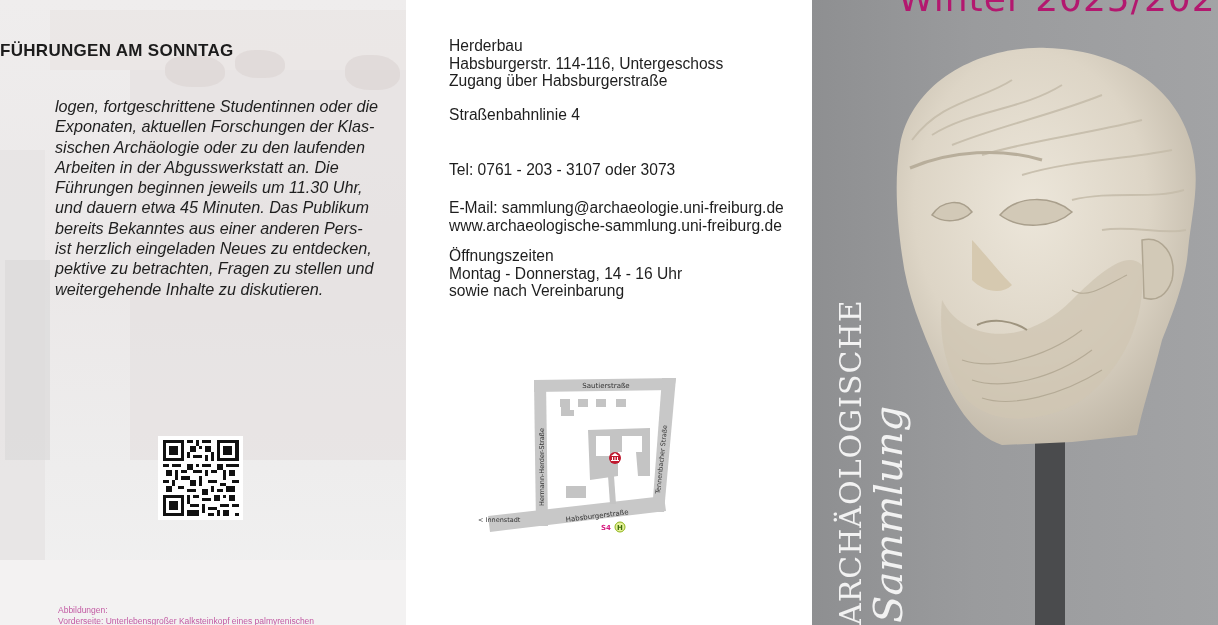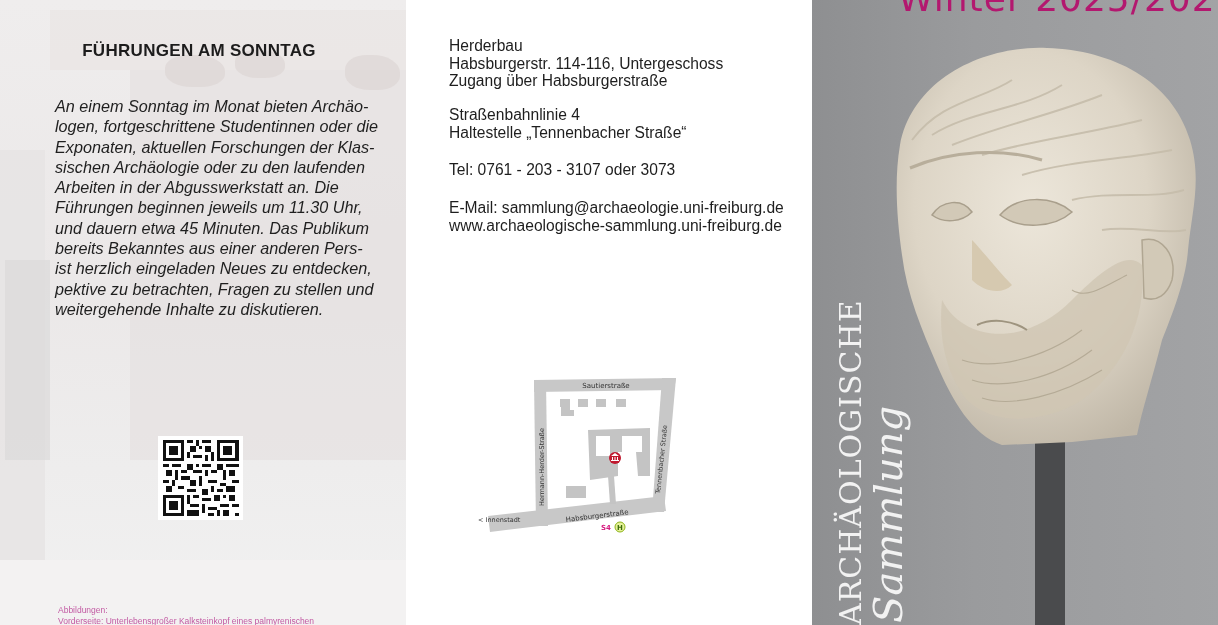--- a/index.html
+++ b/index.html
@@ -13,21 +13,21 @@
   }
   .panel-left .bg-shape { position: absolute; }
   .bg-frame-top { left: 50px; top: 10px; width: 356px; height: 60px; background: #e9e5e4; opacity: .7; }
   .bg-wall { left: 130px; top: 70px; width: 276px; height: 390px; background: #e4dfdf; opacity: .6; }
   .bg-relief { background: #ddd6d4; border-radius: 40% 50% 40% 45%; opacity: .7; }
   .bg-pillar { left: 0; top: 150px; width: 45px; height: 420px; background: #e6e4e4; opacity: .8; }
   .bg-case { left: 5px; top: 260px; width: 45px; height: 200px; background: #dcdada; opacity: .7; }
   .bg-floor { left: 0; top: 560px; width: 406px; height: 65px; background: #f3f2f2; }
 
   .tours-title {
-    position: absolute; left: 0; top: 41px; width: 398px; text-align: center;
+    position: absolute; left: 0; top: 41px; width: 398px; 
     font-weight: bold; font-size: 17px; letter-spacing: .3px; color: #1c1c1c;
   }
   .tours-body {
     position: absolute; left: 55px; top: 96px; width: 296px;
     font-style: italic; font-size: 16.2px; line-height: 20.3px; color: #1f1f1f;
   }
   .tours-body span { display: block; white-space: nowrap; }
   .qr-wrap {
     position: absolute; left: 158px; top: 436px; width: 85px; height: 84px;
     background: #fff; padding: 4px;
@@ -71,21 +71,20 @@
   <div class="bg-shape bg-relief" style="left:165px;top:55px;width:60px;height:32px"></div>
   <div class="bg-shape bg-relief" style="left:235px;top:50px;width:50px;height:28px"></div>
   <div class="bg-shape bg-relief" style="left:345px;top:55px;width:55px;height:35px"></div>
   <div class="bg-shape bg-pillar"></div>
   <div class="bg-shape bg-case"></div>
   <div class="bg-shape bg-floor"></div>
 
   <h2 class="tours-title">FÜHRUNGEN AM SONNTAG</h2>
 
   <div class="tours-body">
-    <span>An einem Sonntag im Monat bieten Archäo-</span>
     <span>logen, fortgeschrittene Studentinnen oder die</span>
     <span>Exponaten, aktuellen Forschungen der Klas-</span>
     <span>sischen Archäologie oder zu den laufenden</span>
     <span>Arbeiten in der Abgusswerkstatt an. Die</span>
     <span>Führungen beginnen jeweils um 11.30 Uhr,</span>
     <span>und dauern etwa 45 Minuten. Das Publikum</span>
     <span>bereits Bekanntes aus einer anderen Pers-</span>
     <span>ist herzlich eingeladen Neues zu entdecken,</span>
     <span>pektive zu betrachten, Fragen zu stellen und</span>
     <span>weitergehende Inhalte zu diskutieren.</span>
@@ -117,32 +116,36 @@
 
 <section class="panel-mid">
   <div class="info-block" style="top:37px">
     <span>Herderbau</span>
     <span>Habsburgerstr. 114-116, Untergeschoss</span>
     <span>Zugang über Habsburgerstraße</span>
   </div>
 
   <div class="info-block" style="top:106px">
     <span>Straßenbahnlinie 4</span>
-    <span>Haltestelle „Tennenbacher Straße“</span>
   </div>
 
   <div class="info-block" style="top:161px">
     <span>Tel: 0761 - 203 - 3107 oder 3073</span>
   </div>
 
   <div class="info-block" style="top:199px">
     <span>E-Mail: sammlung@archaeologie.uni-freiburg.de</span>
     <span>www.archaeologische-sammlung.uni-freiburg.de</span>
   </div>
 
+  <div class="info-block" style="top:247px">
+    <span>Öffnungszeiten</span>
+    <span>Montag - Donnerstag, 14 - 16 Uhr</span>
+    <span>sowie nach Vereinbarung</span>
+  </div>
 
   <svg class="map" viewBox="0 0 200 160">
 
     <polygon points="56,4 198,2 196,14 56,16" fill="#c8c8c8"></polygon>
     <polygon points="56,4 68,4 70,150 58,150" fill="#c8c8c8"></polygon>
     <polygon points="184,2 198,2 186,136 174,136" fill="#c8c8c8"></polygon>
     <polygon points="10,140 186,120 188,135 12,156" fill="#c8c8c8"></polygon>
 
     <rect x="82" y="23" width="10" height="8" fill="#c4c4c4"></rect>
     <rect x="100" y="23" width="10" height="8" fill="#c4c4c4"></rect>

